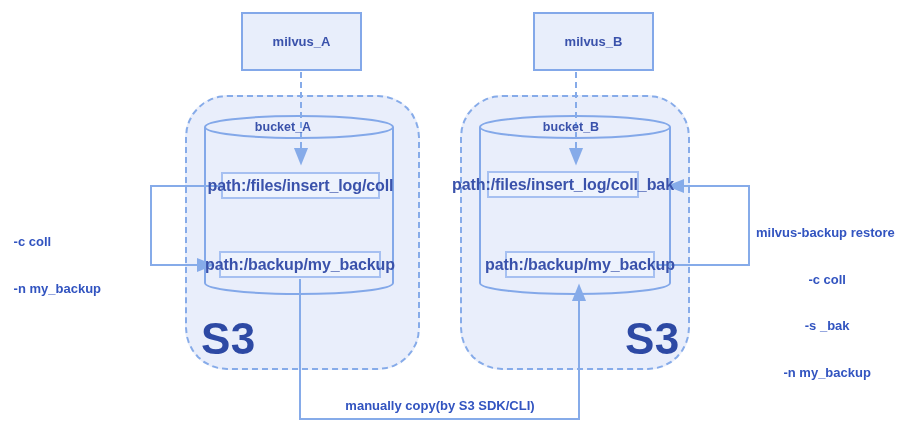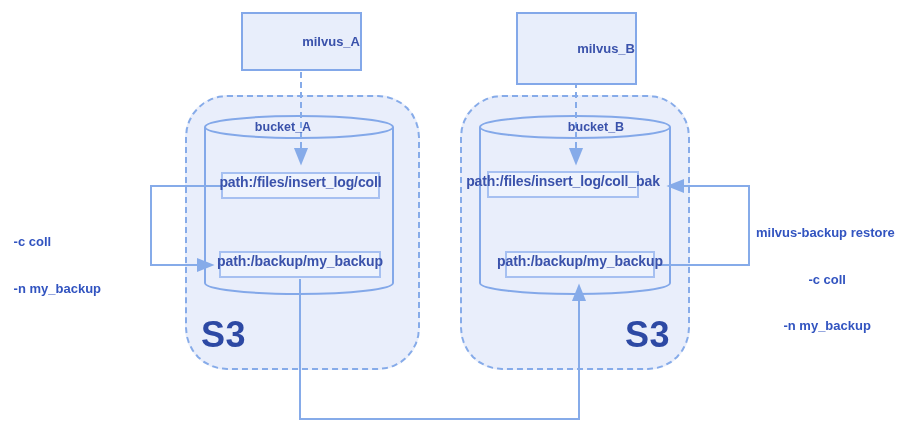--- a/index.html
+++ b/index.html
@@ -33,47 +33,48 @@
   .s3-container.left  { left: 185px; top: 95px;  width: 235px; height: 275px; }
   .s3-container.right { left: 460px; top: 95px;  width: 230px; height: 275px; }
   .node-box {
     position: absolute;
     z-index: 3;
     border: 2px solid #83a8e9;
     background: #e8eefb;
     box-sizing: border-box;
     display: flex;
     align-items: center;
-    justify-content: flex-end;
+    justify-content: center;
     font-weight: bold;
     font-size: 13px;
     color: #3a52ab;
   }
   .milvus-a { left: 241px; top: 12px; width: 121px; height: 59px; }
-  .milvus-b { left: 516px; top: 12px; width: 121px; height: 73px; }
+  .milvus-b { left: 533px; top: 12px; width: 121px; height: 59px; }
   .bucket-label {
     position: absolute;
     z-index: 3;
     font-weight: bold;
     font-size: 12.5px;
     color: #3a52ab;
     text-align: center;
   }
   .bucket-label.a { left: 205px; top: 120px; width: 156px; }
-  .bucket-label.b { left: 501px; top: 120px; width: 190px; }
+  .bucket-label.b { left: 476px; top: 120px; width: 190px; }
   .path-box {
     position: absolute;
     z-index: 3;
     border: 2px solid #a6c0f1;
     background: #eef3fd;
     box-sizing: border-box;
     display: flex;
+    align-items: center;
     justify-content: center;
     font-weight: bold;
-    font-size: 14px;
+    font-size: 16px;
     letter-spacing: -0.1px;
     color: #3a52ab;
     white-space: nowrap;
   }
   .path-a1 { left: 221px; top: 172px; width: 159px; height: 27px; }
   .path-a2 { left: 219px; top: 251px; width: 162px; height: 27px; }
   .path-b1 { left: 487px; top: 171px; width: 152px; height: 27px; }
   .path-b2 { left: 505px; top: 251px; width: 150px; height: 27px; }
   .command {
     position: absolute;
@@ -83,21 +84,21 @@
     line-height: 15.5px;
     color: #3254c0;
     white-space: pre;
   }
   .command.create  { left: 10px;  top: 203px; }
   .command.restore { left: 756px; top: 194px; text-align: center; }
   .s3-label {
     position: absolute;
     z-index: 3;
     font-weight: bold;
-    font-size: 36px;
+    font-size: 44px;
     color: #2d49a4;
     letter-spacing: 0.5px;
   }
   .s3-label.left  { left: 201px; top: 314px; }
   .s3-label.right { left: 625px; top: 314px; }
   .manual-copy-label {
     position: absolute;
     z-index: 3;
     left: 318px;
     top: 398px;
@@ -173,17 +174,19 @@
   <div class="s3-label right">S3</div>
 
   <div class="command create">
     <div> -c coll</div>
     <div> -n my_backup</div>
   </div>
 
   <div class="command restore">
     <div>milvus-backup restore</div>
     <div> -c coll</div>
+    <div> -s _bak</div>
     <div> -n my_backup</div>
   </div>
 
+  <div class="manual-copy-label">manually copy(by S3 SDK/CLI)</div>
 
 </div>
 
 </body></html>

